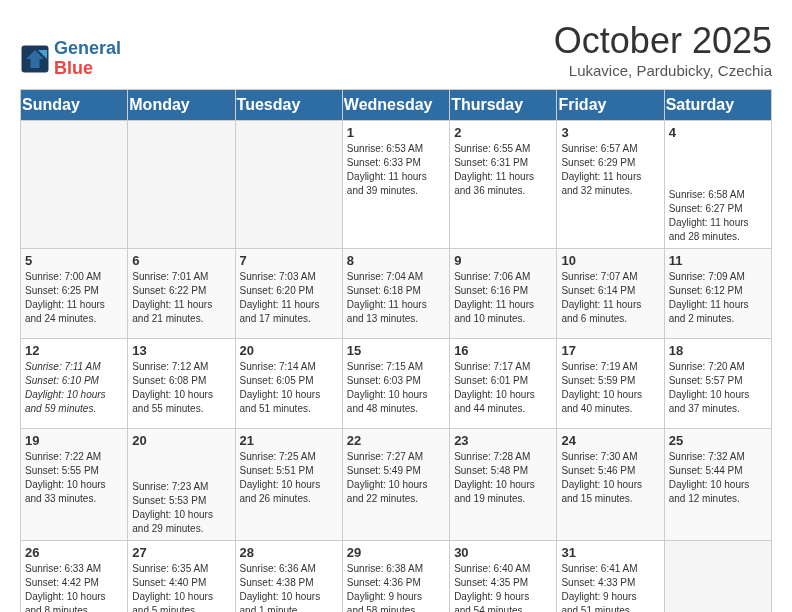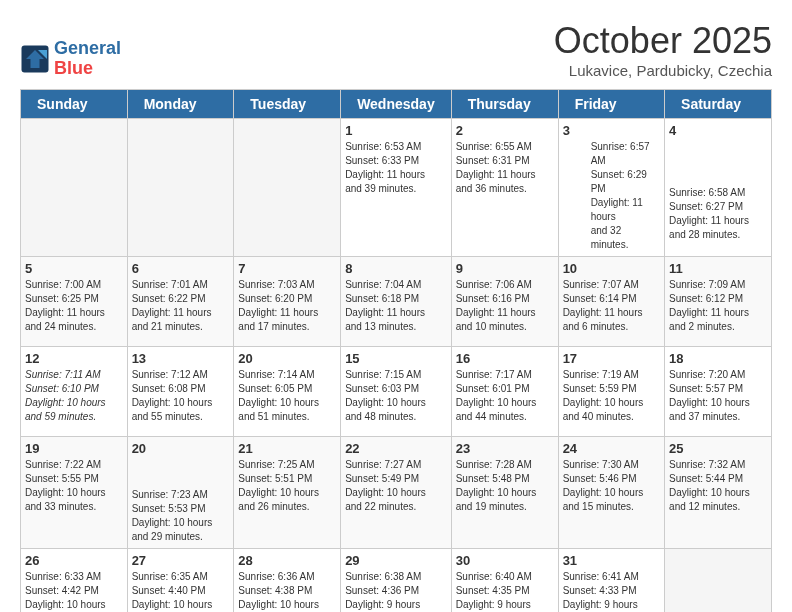--- a/index.html
+++ b/index.html
@@ -47,23 +47,23 @@
       color: #555;
     }
     .calendar {
       width: 100%;
       border-collapse: collapse;
       font-size: 11px;
     }
     .calendar th {
       background: #2e6da4;
       color: #fff;
-      padding: 6px 16px;
+      padding: 6px 1px;
       text-align: left;
-      font-size: 14px;
+      font-size: 16px;
       font-weight: bold;
       border: 1px solid #ccc;
     }
     .calendar td {
       border: 1px solid #ccc;
       vertical-align: top;
       padding: 4px;
       width: calc(100% / 7);
       height: 90px;
       color: #333;
@@ -134,21 +134,21 @@
         </td>
         <td>
           <span class="day-number">2</span>
           <div class="day-info" style="white-space: pre-line;">Sunrise: 6:55 AM
 Sunset: 6:31 PM
 Daylight: 11 hours
 and 36 minutes.</div>
         </td>
         <td>
           <span class="day-number">3</span>
-          <div class="day-info" style="white-space: pre-line; margin-left: 28px;">Sunrise: 6:57 AM
+          <div class="day-info" style="white-space: pre-line;">Sunrise: 6:57 AM
 Sunset: 6:29 PM
 Daylight: 11 hours
 and 32 minutes.</div>
         </td>
         <td>
           <span class="day-number">4</span>
           <div class="day-info" style="white-space: pre-line; margin-top: 48px;">Sunrise: 6:58 AM
 Sunset: 6:27 PM
 Daylight: 11 hours
 and 28 minutes.</div>

